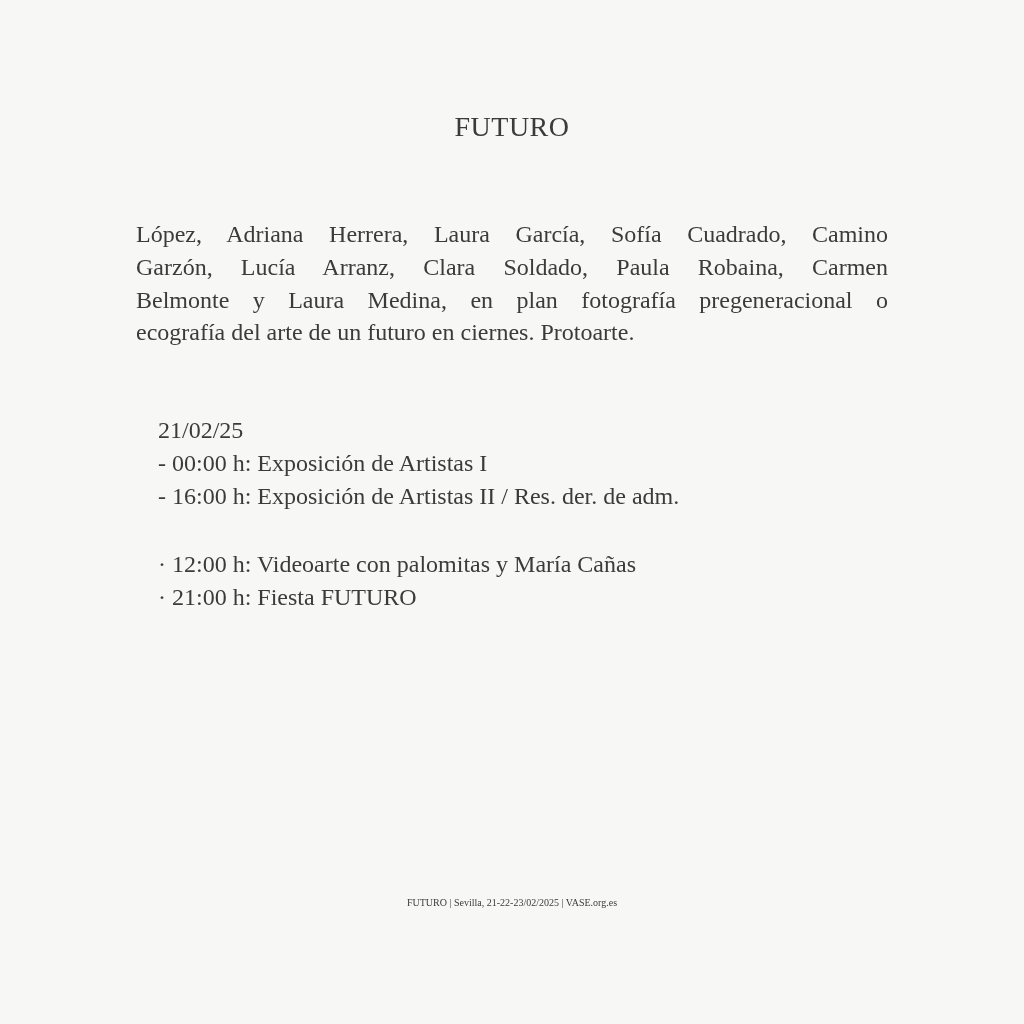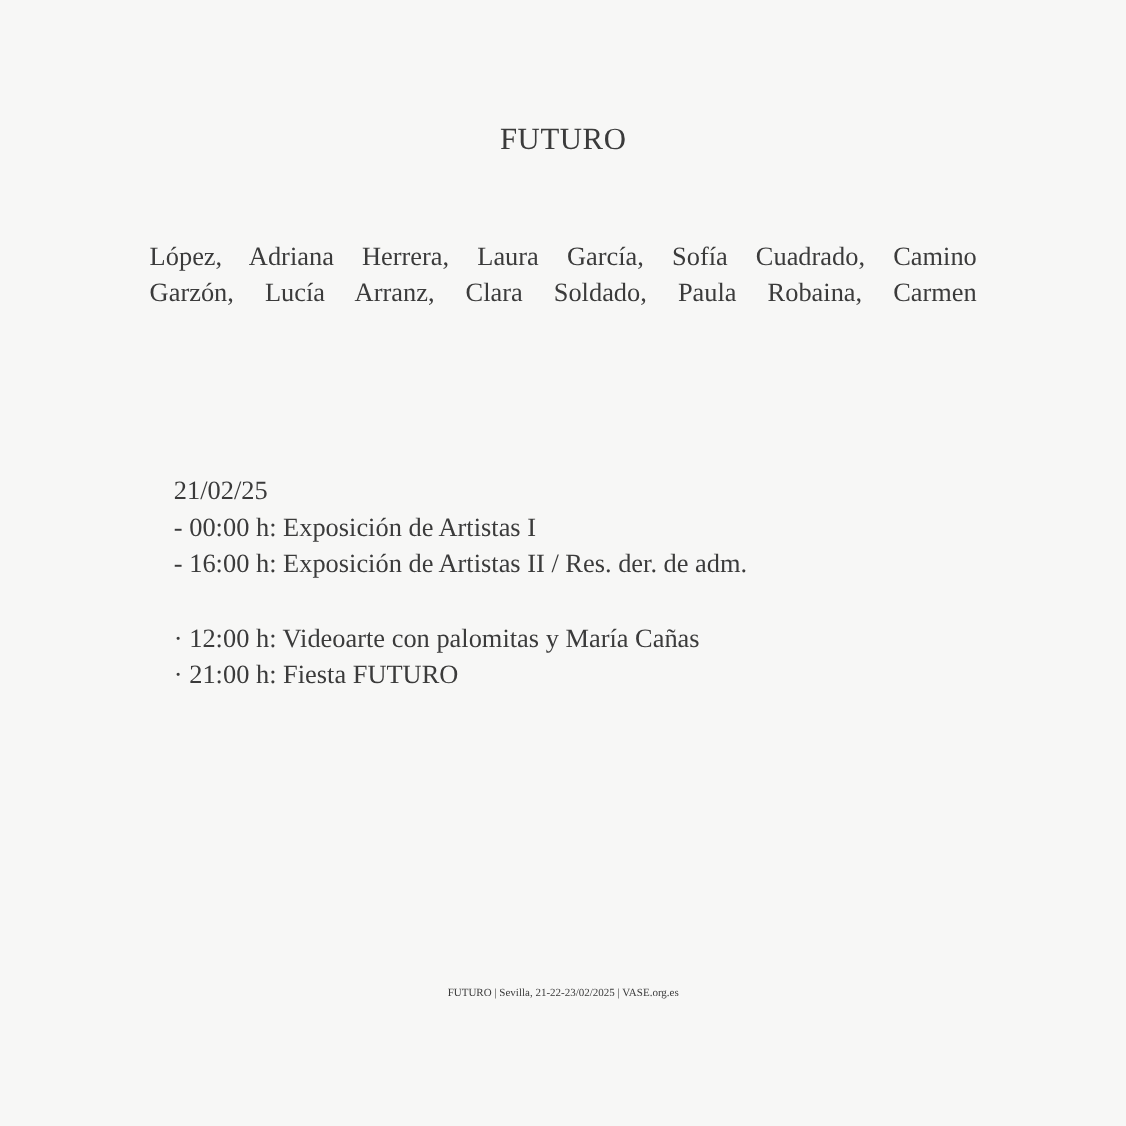--- a/index.html
+++ b/index.html
@@ -51,21 +51,21 @@
     text-align-last: left;
   }
   .schedule {
     position: absolute;
     top: 414px;
     left: 158px;
     width: 730px;
     font-size: 24px;
     line-height: 32.8px;
   }
-  .day { margin: 17px 0 36px 0; }
+  .day { margin: 0 0 36px 0; }
   .day .date { }
   .day .event { }
   .footer {
     position: absolute;
     top: 893px;
     left: 0;
     width: 100%;
     text-align: center;
     font-size: 10px;
     line-height: 20px;
@@ -75,20 +75,22 @@
 </head>
 <body style="--bg: #f7f7f6; --fg: #3b3b3b;">
 
 <div class="page">
 
   <h1 class="title">FUTURO</h1>
 
   <div class="intro">
     <div class="line">López, Adriana Herrera, Laura García, Sofía Cuadrado, Camino</div>
     <div class="line">Garzón, Lucía Arranz, Clara Soldado, Paula Robaina, Carmen</div>
+    <div class="line">Belmonte y Laura Medina, en plan fotografía pregeneracional o</div>
+    <div class="line last">ecografía del arte de un futuro en ciernes. Protoarte.</div>
   </div>
 
   <div class="schedule">
 
     <div class="day">
       <div class="date">21/02/25</div>
       <div class="event">- 00:00 h: Exposición de Artistas I</div>
       <div class="event">- 16:00 h: Exposición de Artistas II / Res. der. de adm.</div>
     </div>
 

